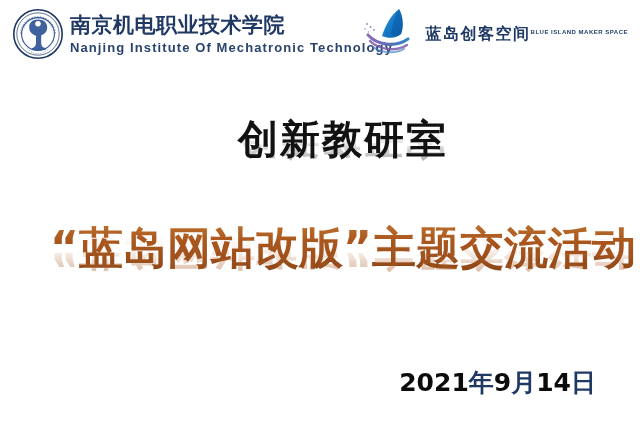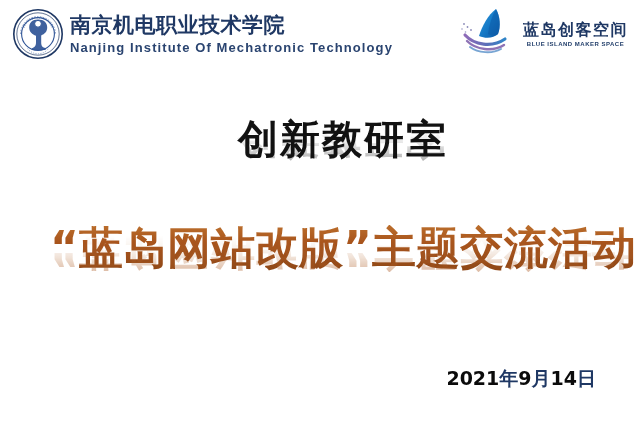--- a/index.html
+++ b/index.html
@@ -64,21 +64,21 @@
     gap: 5px;
   }
   .sail {
     width: 62px;
     height: 50px;
     flex: 0 0 62px;
     position: relative;
   }
   .logo-right-text {
     display: flex;
-    flex-direction: column;
+    flex-direction: row;
     justify-content: center;
     line-height: 1;
     padding-top: 6px;
   }
   .maker-cn {
     font-size: 16px;
     font-weight: bold;
     color: #1f3864;
     letter-spacing: 1.5px;
     white-space: nowrap;
@@ -169,21 +169,21 @@
     overflow: hidden;
     margin-top: 1px;
   }
   .spacer-1 { height: 22px; }
 
   
   .date {
     position: absolute;
     right: 44px;
     top: 366px;
-    font-size: 19px;
+    font-size: 25px;
     font-weight: bold;
     color: #0b0b0b;
     letter-spacing: 0px;
     font-family: "DejaVu Sans", "Liberation Sans", sans-serif;
     white-space: nowrap;
   }
   .date .cn { color: #1f3864; }
 </style>
 </head>
 <body>

